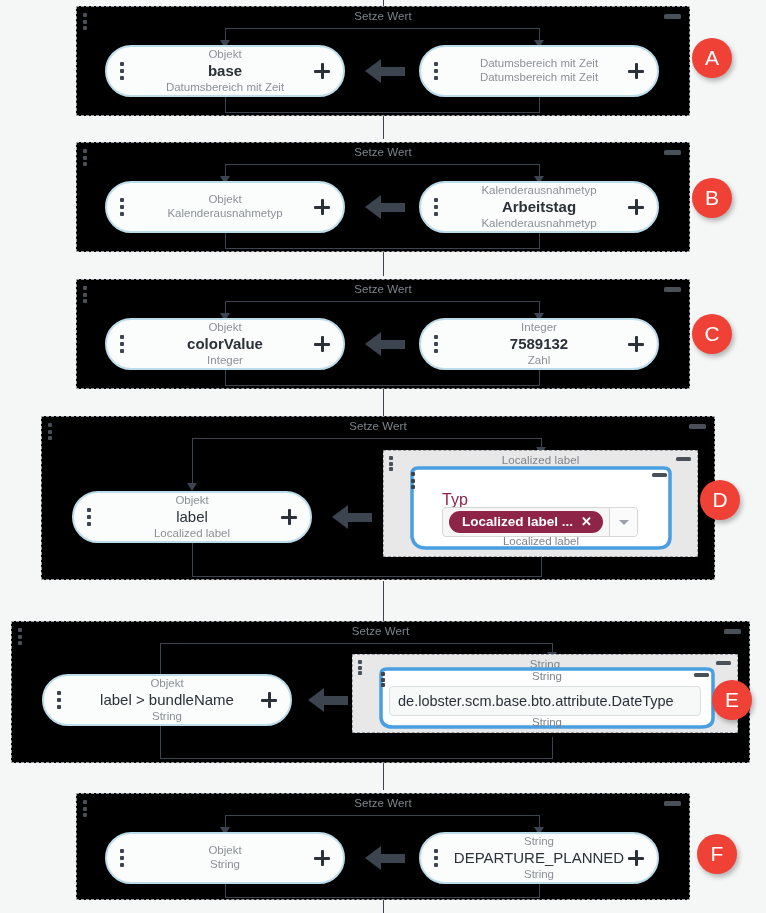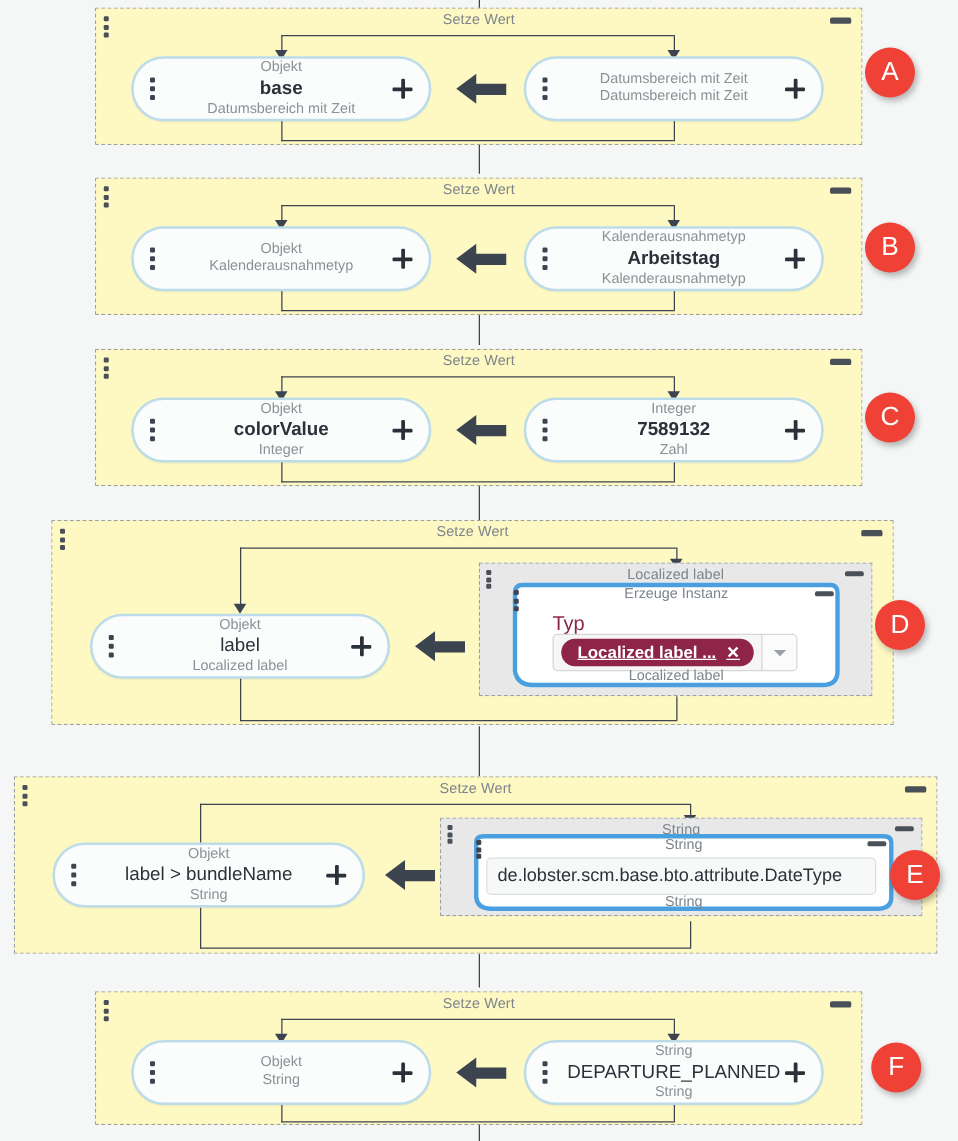--- a/index.html
+++ b/index.html
@@ -19,21 +19,21 @@
   
   .spine {
     position: absolute;
     width: 1px;
     background: #3c4450;
   }
 
   
   .block {
     position: absolute;
-    background: #fef9c3;
+    background: #000000;
     border: 1px dashed #9aa0a6;
     border-radius: 1px;
   }
   .block.nested { background: #e8e8e8; }
 
   .block-title {
     position: absolute;
     top: 3px; left: 0; right: 0;
     text-align: center;
     font-size: 11.5px;
@@ -217,21 +217,20 @@
     display: inline-flex;
     align-items: center;
     gap: 8px;
     background: #8e2448;
     color: #ffffff;
     border-radius: 13px;
     padding: 3px 11px 4px 13px;
     font-size: 13.5px;
     font-weight: bold;
     white-space: nowrap;
-    text-decoration: underline;
   }
   .chip .x {
     font-size: 13px;
     font-weight: bold;
     cursor: pointer;
     line-height: 1;
   }
   .select-caret {
     width: 28px;
     height: 100%;
@@ -498,21 +497,20 @@
         <svg width="282" height="86" viewBox="0 0 282 86">
           <path d="M12,9 Q12,3 18,3 L264,3 Q270,3 270,9 L270,72 Q270,83 258,83 L26,83 Q14,83 12,72 Z" transform="translate(0,0)" fill="#ffffff" stroke="#4a9fe0" stroke-width="3.5" style="transform: none;"></path>
           <path d="M8,8 L274,8 L268,78 L14,78 Z" fill="none" stroke="none"></path>
         </svg>
         <div class="trap-inner">
           <div class="trap-handle">
               <i></i>
               <i></i>
               <i></i>
             </div>
-          <div class="trap-title">Erzeuge Instanz</div>
           <div class="collapse thin" style="top:8px; right:15px;"></div>
 
           <div class="typ-label" style="left:42px; top:26px;">Typ</div>
 
           <div class="select-box" style="left:42px; top:42px; width:196px;">
             <div class="chipzone">
               <span class="chip">
                 <span>Localized label ...</span>
                 <span class="x">✕</span>
               </span>

